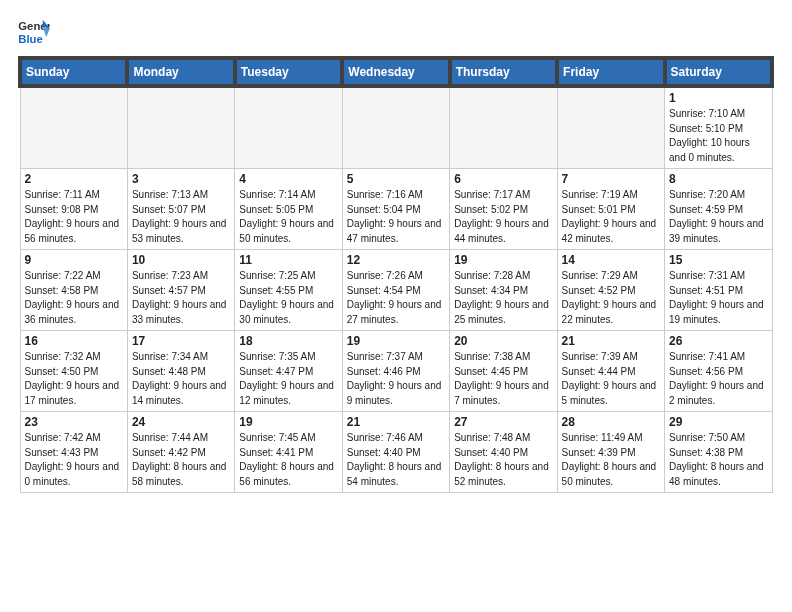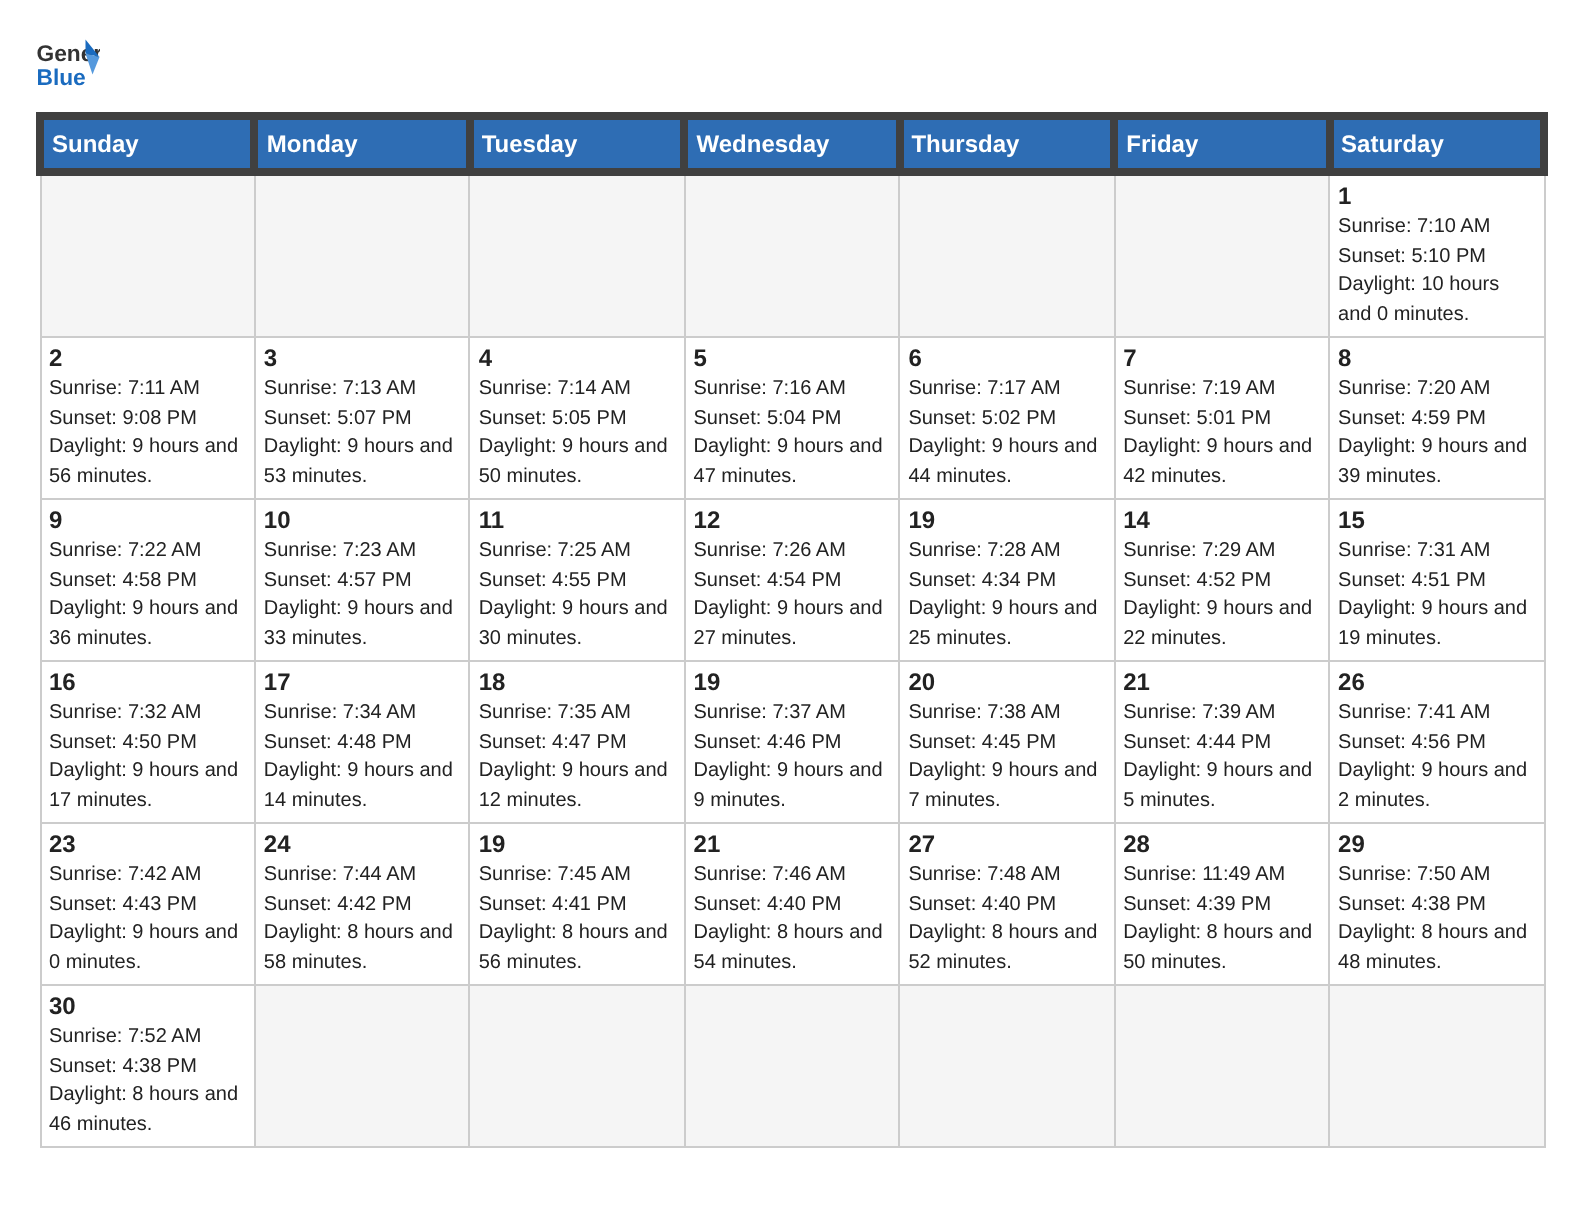--- a/index.html
+++ b/index.html
@@ -296,29 +296,15 @@
 Sunset: 4:39 PM
 Daylight: 8 hours and 50 minutes.</div>
           </td>
           <td>
             <span class="day-number">29</span>
             <div class="day-info">Sunrise: 7:50 AM
 Sunset: 4:38 PM
 Daylight: 8 hours and 48 minutes.</div>
           </td>
         </tr>
-        <tr>
-          <td>
-            <span class="day-number">30</span>
-            <div class="day-info">Sunrise: 7:52 AM
-Sunset: 4:38 PM
-Daylight: 8 hours and 46 minutes.</div>
-          </td>
-          <td class="empty"></td>
-          <td class="empty"></td>
-          <td class="empty"></td>
-          <td class="empty"></td>
-          <td class="empty"></td>
-          <td class="empty"></td>
-        </tr>
       </tbody>
   </table>
 </div>
 
 </body></html>

